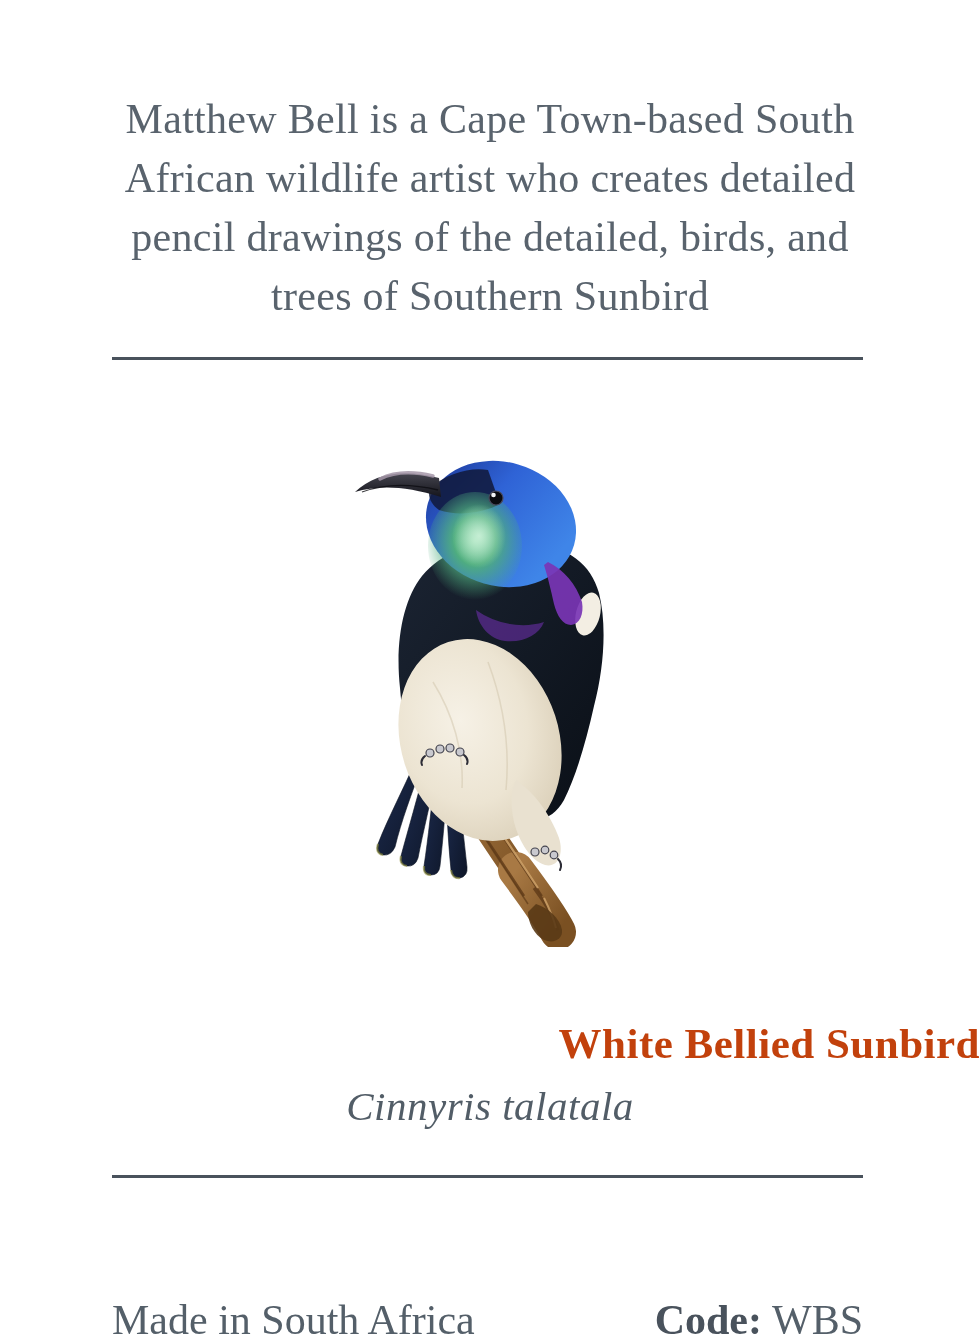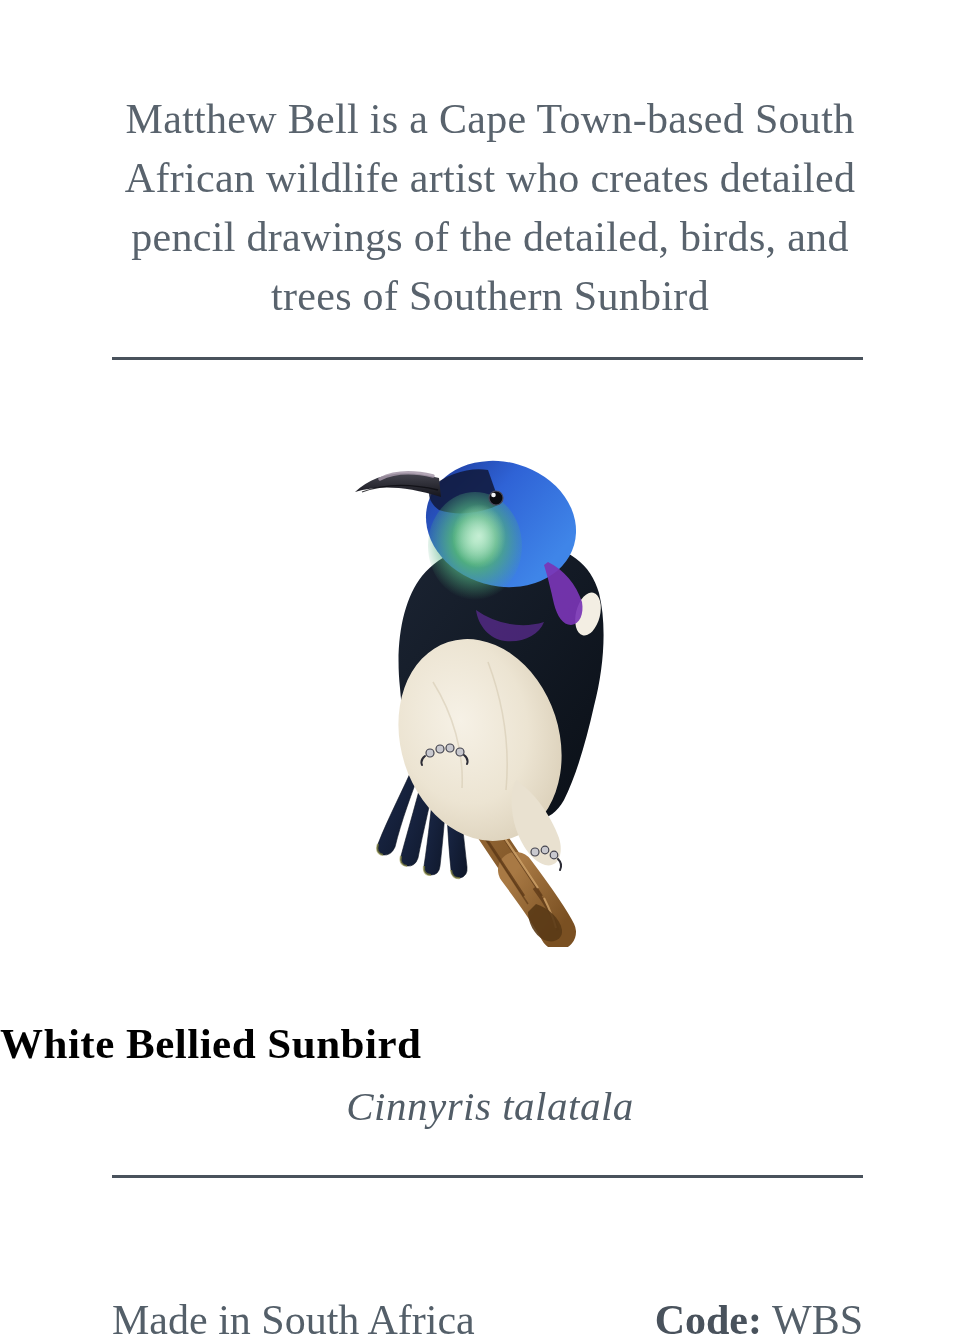--- a/index.html
+++ b/index.html
@@ -33,26 +33,26 @@
   .bird-wrap {
     position: absolute;
     left: 338px;
     top: 452px;
     width: 280px;
     height: 495px;
   }
   .product-title {
     position: absolute;
     top: 1020px; left: 0; right: 0;
-    text-align: left;
+    text-align: right;
     font-weight: bold;
     font-size: 43px;
     line-height: 48px;
     letter-spacing: 0.5px;
-    color: #000000;
+    color: #c2410c;
   }
   .product-species {
     position: absolute;
     top: 1082px; left: 0; right: 0;
     text-align: center;
     font-style: italic;
     font-size: 41px;
     line-height: 48px;
     letter-spacing: 0.5px;
     color: #525d67;

